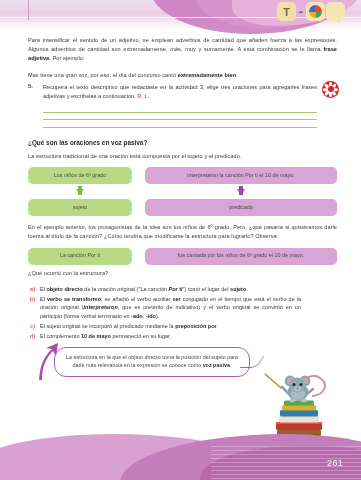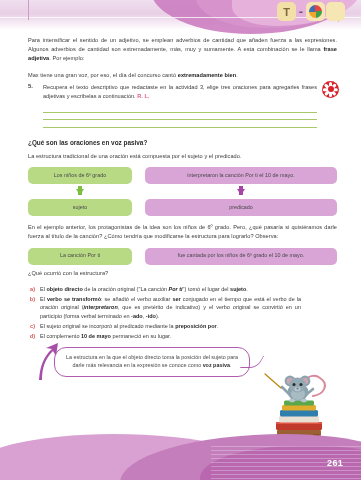--- a/index.html
+++ b/index.html
@@ -225,21 +225,21 @@
     width: 200px; height: 64px;
     background: #b866ae; border-radius: 50% 40% 0 0; opacity: .9;
   }
   .bb-stripes {
     position: absolute; right: 0; bottom: 0; width: 150px; height: 34px;
     background: repeating-linear-gradient(180deg,
       rgba(255,255,255,.28) 0 1px, rgba(255,255,255,0) 1px 4px);
   }
   .page-num {
     position: absolute; right: 18px; bottom: 12px;
-    font-size: 9px; font-weight: bold; color: #ffffff;
+    font-size: 9px; font-weight: normal; color: #ffffff;
     letter-spacing: .3px;
   }
 </style>
 </head>
 <body>
 
 <div id="page">
 
   <div class="top-band">
     <div class="band-blob-a"></div>

